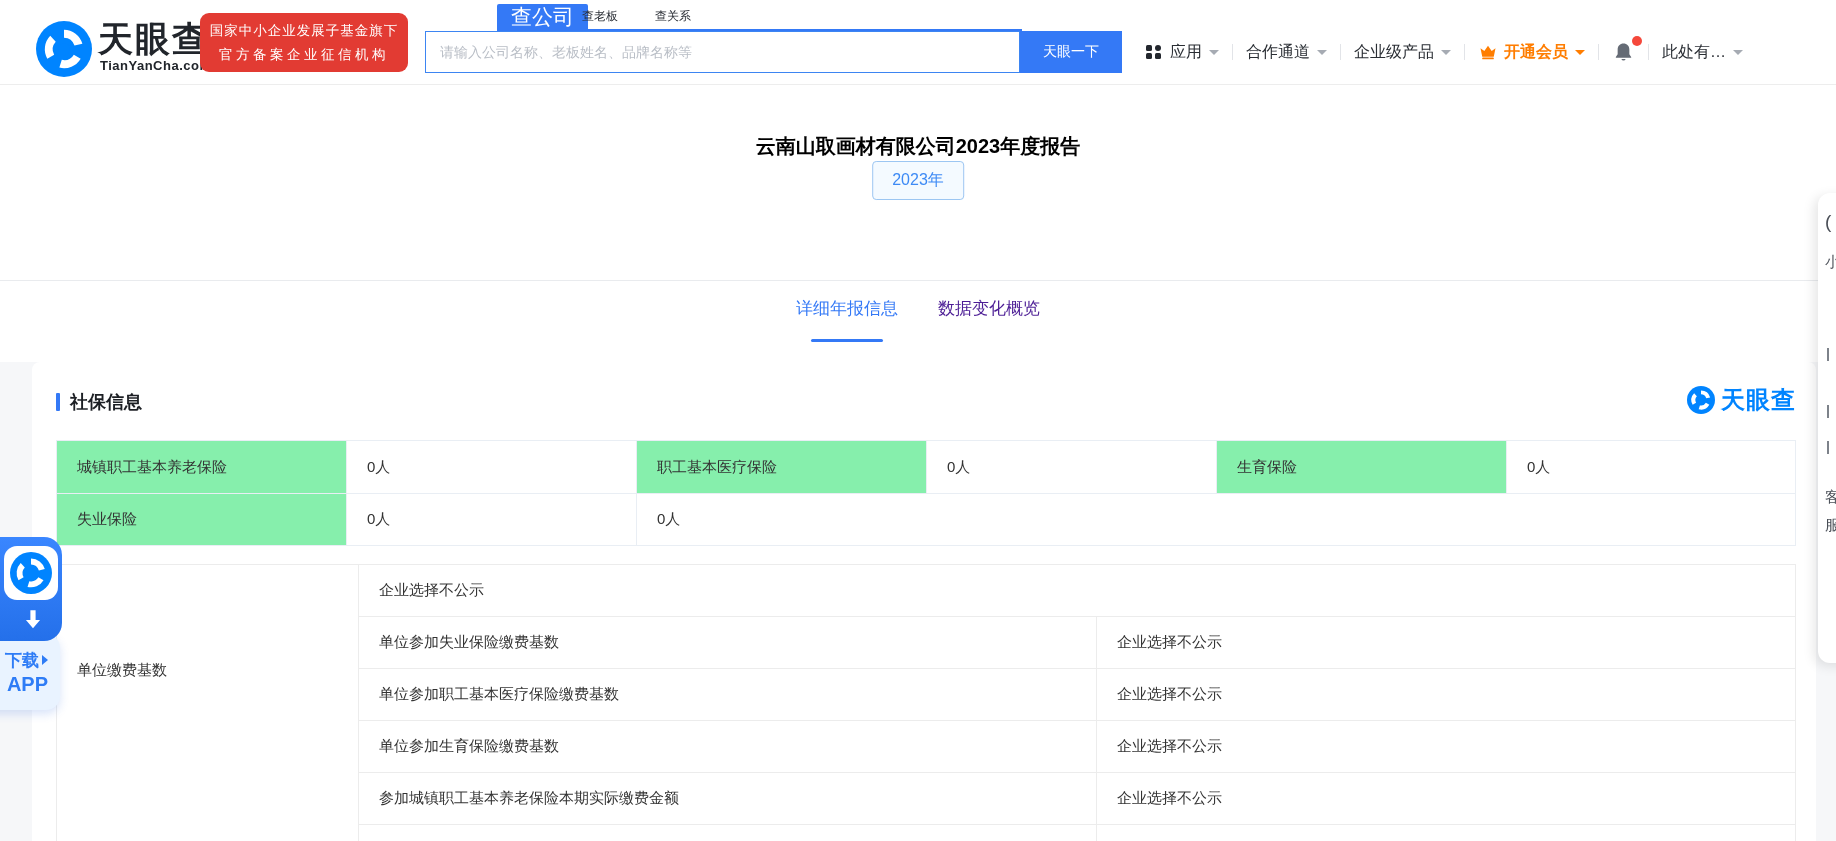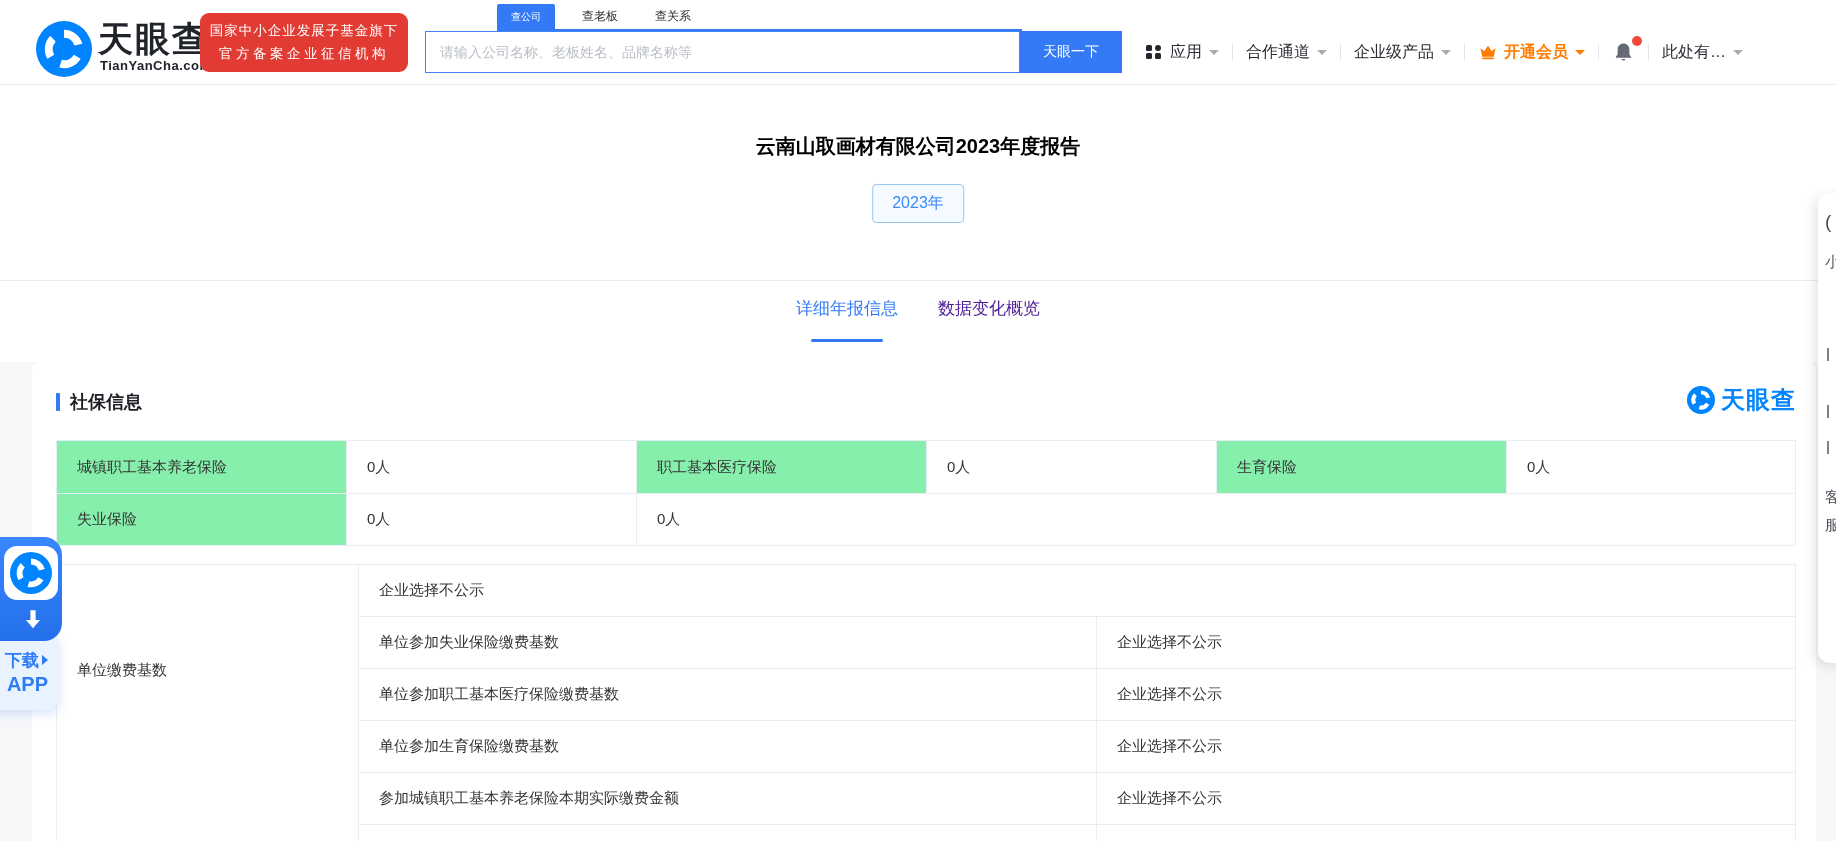--- a/index.html
+++ b/index.html
@@ -8,24 +8,24 @@
 
   
   .header { position:absolute; left:0; top:0; width:1836px; height:85px; background:#fff;
             border-bottom:1px solid #ededed; z-index:30; }
   .logo-swirl { position:absolute; left:36px; top:21px; width:56px; height:56px; }
   .brand { position:absolute; left:98px; top:16px; font-size:35px; font-weight:700; color:#21252b; letter-spacing:2px; }
   .brand-domain { position:absolute; left:100px; top:58px; font-size:13px; font-weight:700; color:#21252b; letter-spacing:.5px; }
   .gov-badge { position:absolute; left:200px; top:13px; width:208px; height:59px; background:#e23b33; border-radius:9px;
                color:#fff; text-align:center; padding-top:5px; }
   .gov-badge .l1 { font-size:13.5px; line-height:25px; letter-spacing:1px; }
-  .gov-badge .l2 { font-size:13.5px; line-height:24px; letter-spacing:3.5px;font-family:Liberation Mono, monospace; }
+  .gov-badge .l2 { font-size:13.5px; line-height:24px; letter-spacing:3.5px; }
 
   .stab-company { position:absolute; left:497px; top:4px; height:26px; padding:0 14px; background:#3479f6; color:#fff;
-                  font-size:10px; line-height:26px; border-radius:2px 2px 0 0; }
+                  font-size:21px; line-height:26px; border-radius:2px 2px 0 0; }
   .stab { position:absolute; top:8px; font-size:12px; color:#2b2f36; }
   .stab.boss { left:582px; } .stab.rel { left:655px; }
   .stab-line { position:absolute; left:497px; top:29px; width:525px; height:2px; background:#3479f6; }
   .search-input { position:absolute; left:425px; top:31px; width:595px; height:42px; border:1px solid #3d85f2;
                   padding:0 14px; font-size:14px; color:#333; outline:none; border-radius:0; }
   .search-input::placeholder { color:#b9bec6; }
   .search-btn { position:absolute; left:1020px; top:31px; width:102px; height:42px; background:#3479f6; color:#fff;
                 border:none; font-size:14px; cursor:pointer; }
 
   .nav { position:absolute; left:1146px; top:31px; height:42px; display:flex; align-items:center; white-space:nowrap; }
@@ -40,21 +40,21 @@
   .grid-icon i:nth-child(3){left:9px;top:9px;}
   .grid-icon i:nth-child(4){left:9px;top:1px;border-radius:50%;}
   .vip { color:#ff7d00; font-weight:700; }
   .crown { margin-right:6px; display:inline-flex; }
   .bell-wrap { position:relative; display:inline-flex; cursor:pointer; }
   .bell-dot { position:absolute; right:-7px; top:-4px; width:10px; height:10px; border-radius:50%; background:#f5483b; }
 
   
   .page-title { position:absolute; left:0; top:133px; width:100%; text-align:center;
                 font-size:20px; font-weight:600; color:#000000; }
-  .year-chip { position:absolute; top:184px; left:50%; transform:translateX(-50%);
+  .year-chip { position:absolute; top:161px; left:50%; transform:translateX(-50%);
                padding:8px 19px; font-size:16px; color:#3d8af5; background:#f4faff;
                border:1px solid #9cc6f2; border-radius:4px; cursor:pointer; }
   .head-divider { position:absolute; left:0; top:280px; width:1836px; height:1px; background:#e9ebee; }
 
   .report-tabs { position:absolute; left:0; top:297px; width:100%; display:flex; justify-content:center; gap:40px; }
   .rtab { position:relative; font-size:17px; color:#4c1d95; padding-bottom:22px; cursor:pointer; }
   .rtab.active { color:#3479f6; }
   .rtab.active::after { content:""; position:absolute; left:50%; transform:translateX(-50%); bottom:0;
                         width:72px; height:3px; border-radius:2px; background:#3479f6; }
 

